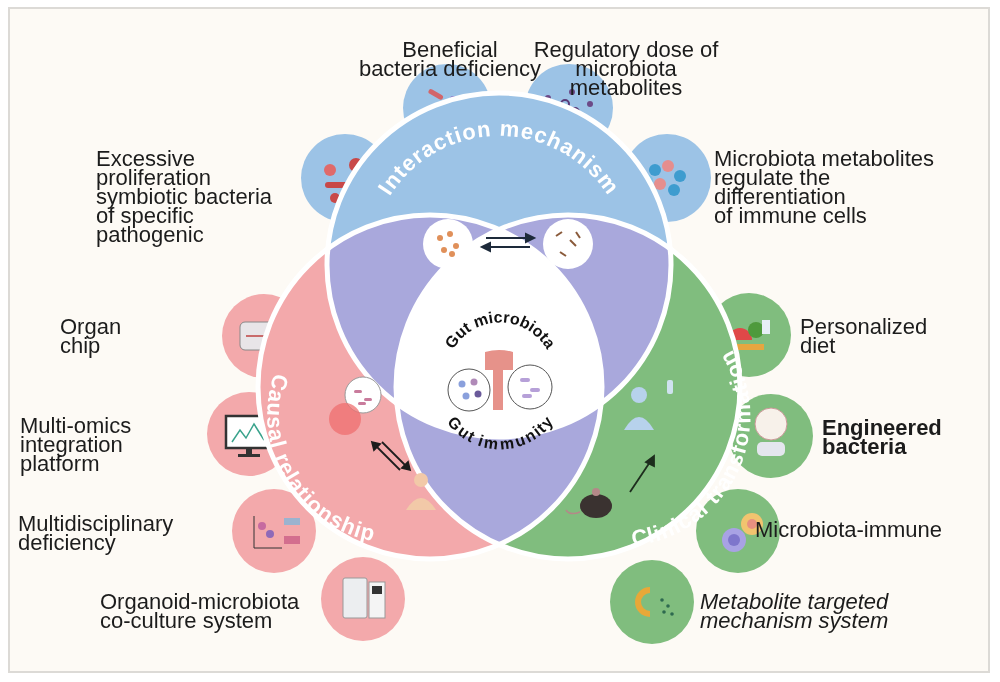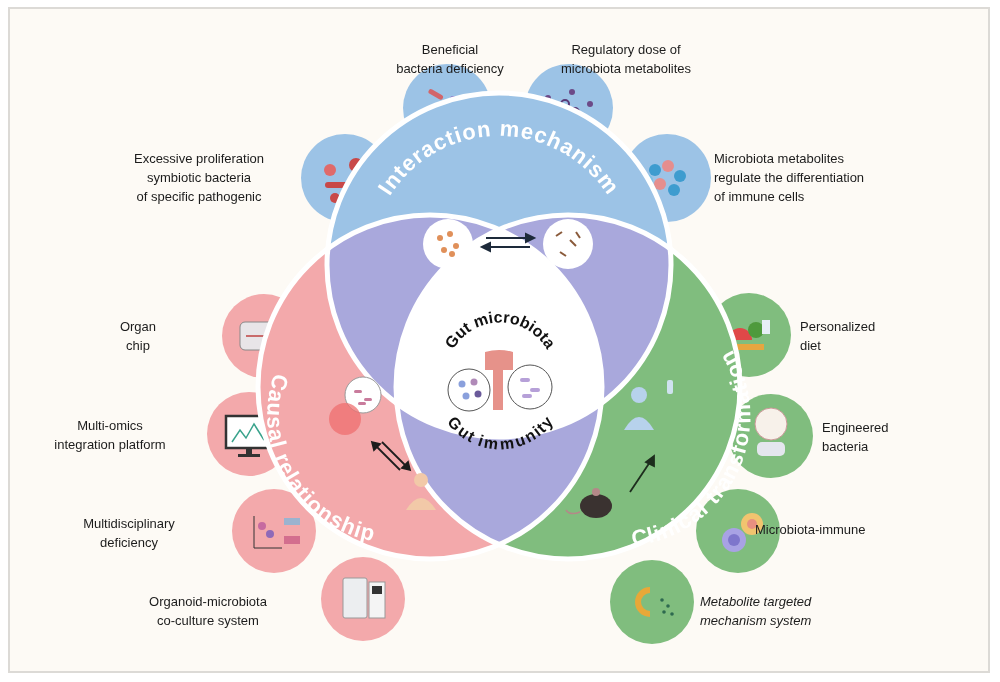--- a/index.html
+++ b/index.html
@@ -1,20 +1,20 @@
 <!DOCTYPE html>
 <html><head>
 <meta charset="utf-8">
 <style>
   html,body{margin:0;padding:0;background:#ffffff;}
   body{width:1000px;height:682px;position:relative;overflow:hidden;font-family:"Liberation Sans",sans-serif;}
   .frame{position:absolute;left:8px;top:7px;width:982px;height:666px;background:#fdfaf5;border:2px solid #dcdad6;box-sizing:border-box;}
   svg.main{position:absolute;left:0;top:0;}
-  .lbl{position:absolute;font-size:13px;line-height:19px;color:#1c1c1c;}
-  .r{text-align:center;} .c{text-align:center;} .l{text-align:left;}
+  .lbl{position:absolute;font-size:22px;line-height:19px;color:#1c1c1c;}
+  .r{text-align:left;} .c{text-align:center;} .l{text-align:left;}
 </style>
 </head>
 <body>
 
 <div class="frame"></div>
 
 <svg class="main" width="1000" height="682" viewBox="0 0 1000 682">
   <defs>
     <clipPath id="cTop">
         <circle cx="499" cy="265" r="172"></circle>
@@ -250,34 +250,34 @@
 </div>
 
 <div class="lbl r" style="left:60px;top:317px;width:156px;">
   <div>Organ</div>
   <div>chip</div>
 </div>
 <div class="lbl r" style="left:20px;top:416px;width:180px;">
   <div>Multi-omics</div>
   <div>integration platform</div>
 </div>
-<div class="lbl r" style="left:30px;top:514px;width:198px;">
+<div class="lbl r" style="left:18px;top:514px;width:198px;">
   <div>Multidisciplinary</div>
   <div>deficiency</div>
 </div>
 <div class="lbl r" style="left:100px;top:592px;width:216px;">
   <div>Organoid-microbiota</div>
   <div>co-culture system</div>
 </div>
 
 <div class="lbl l" style="left:800px;top:317px;width:180px;">
   <div>Personalized</div>
   <div>diet</div>
 </div>
-<div class="lbl l" style="left:822px;top:418px;width:160px;">
+<div class="lbl l" style="left:822px;top:418px;width:160px;font-weight:bold;">
   <div>Engineered</div>
   <div>bacteria</div>
 </div>
 <div class="lbl l" style="left:755px;top:520px;width:200px;">
   <div>Microbiota-immune</div>
 </div>
 <div class="lbl l" style="left:700px;top:592px;width:200px;font-style:italic;">
   <div>Metabolite targeted</div>
   <div>mechanism system</div>
 </div>

